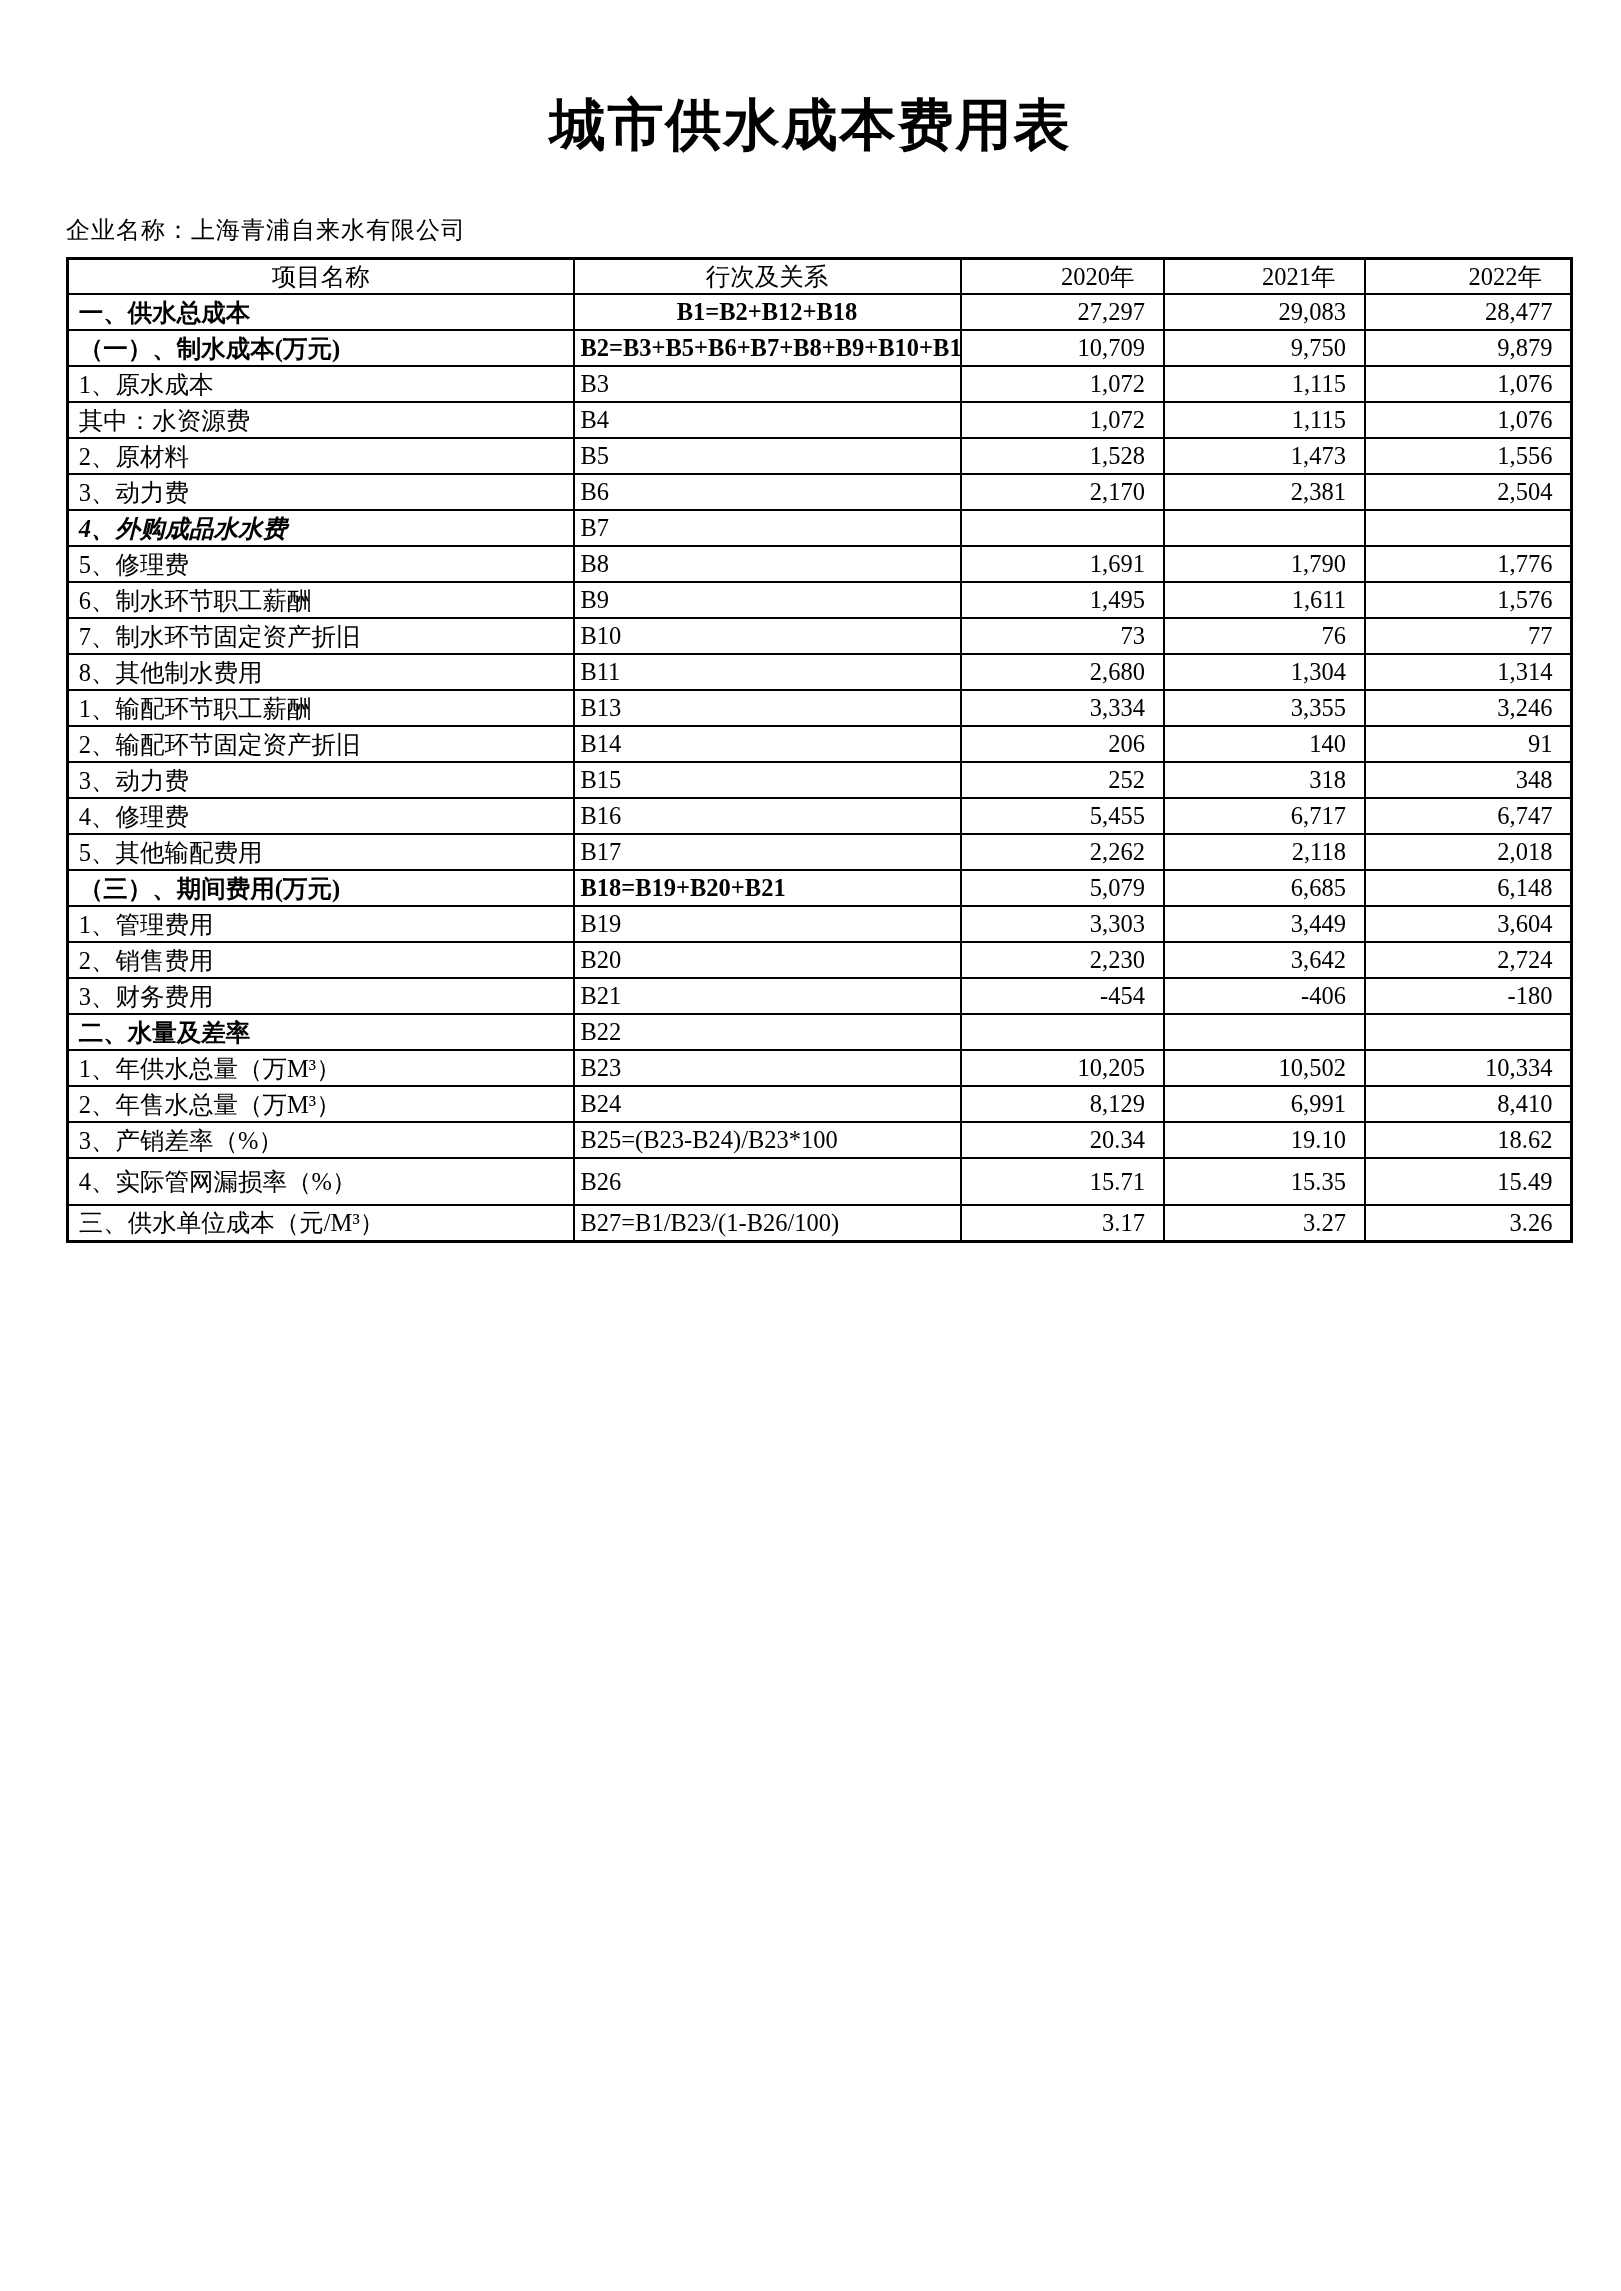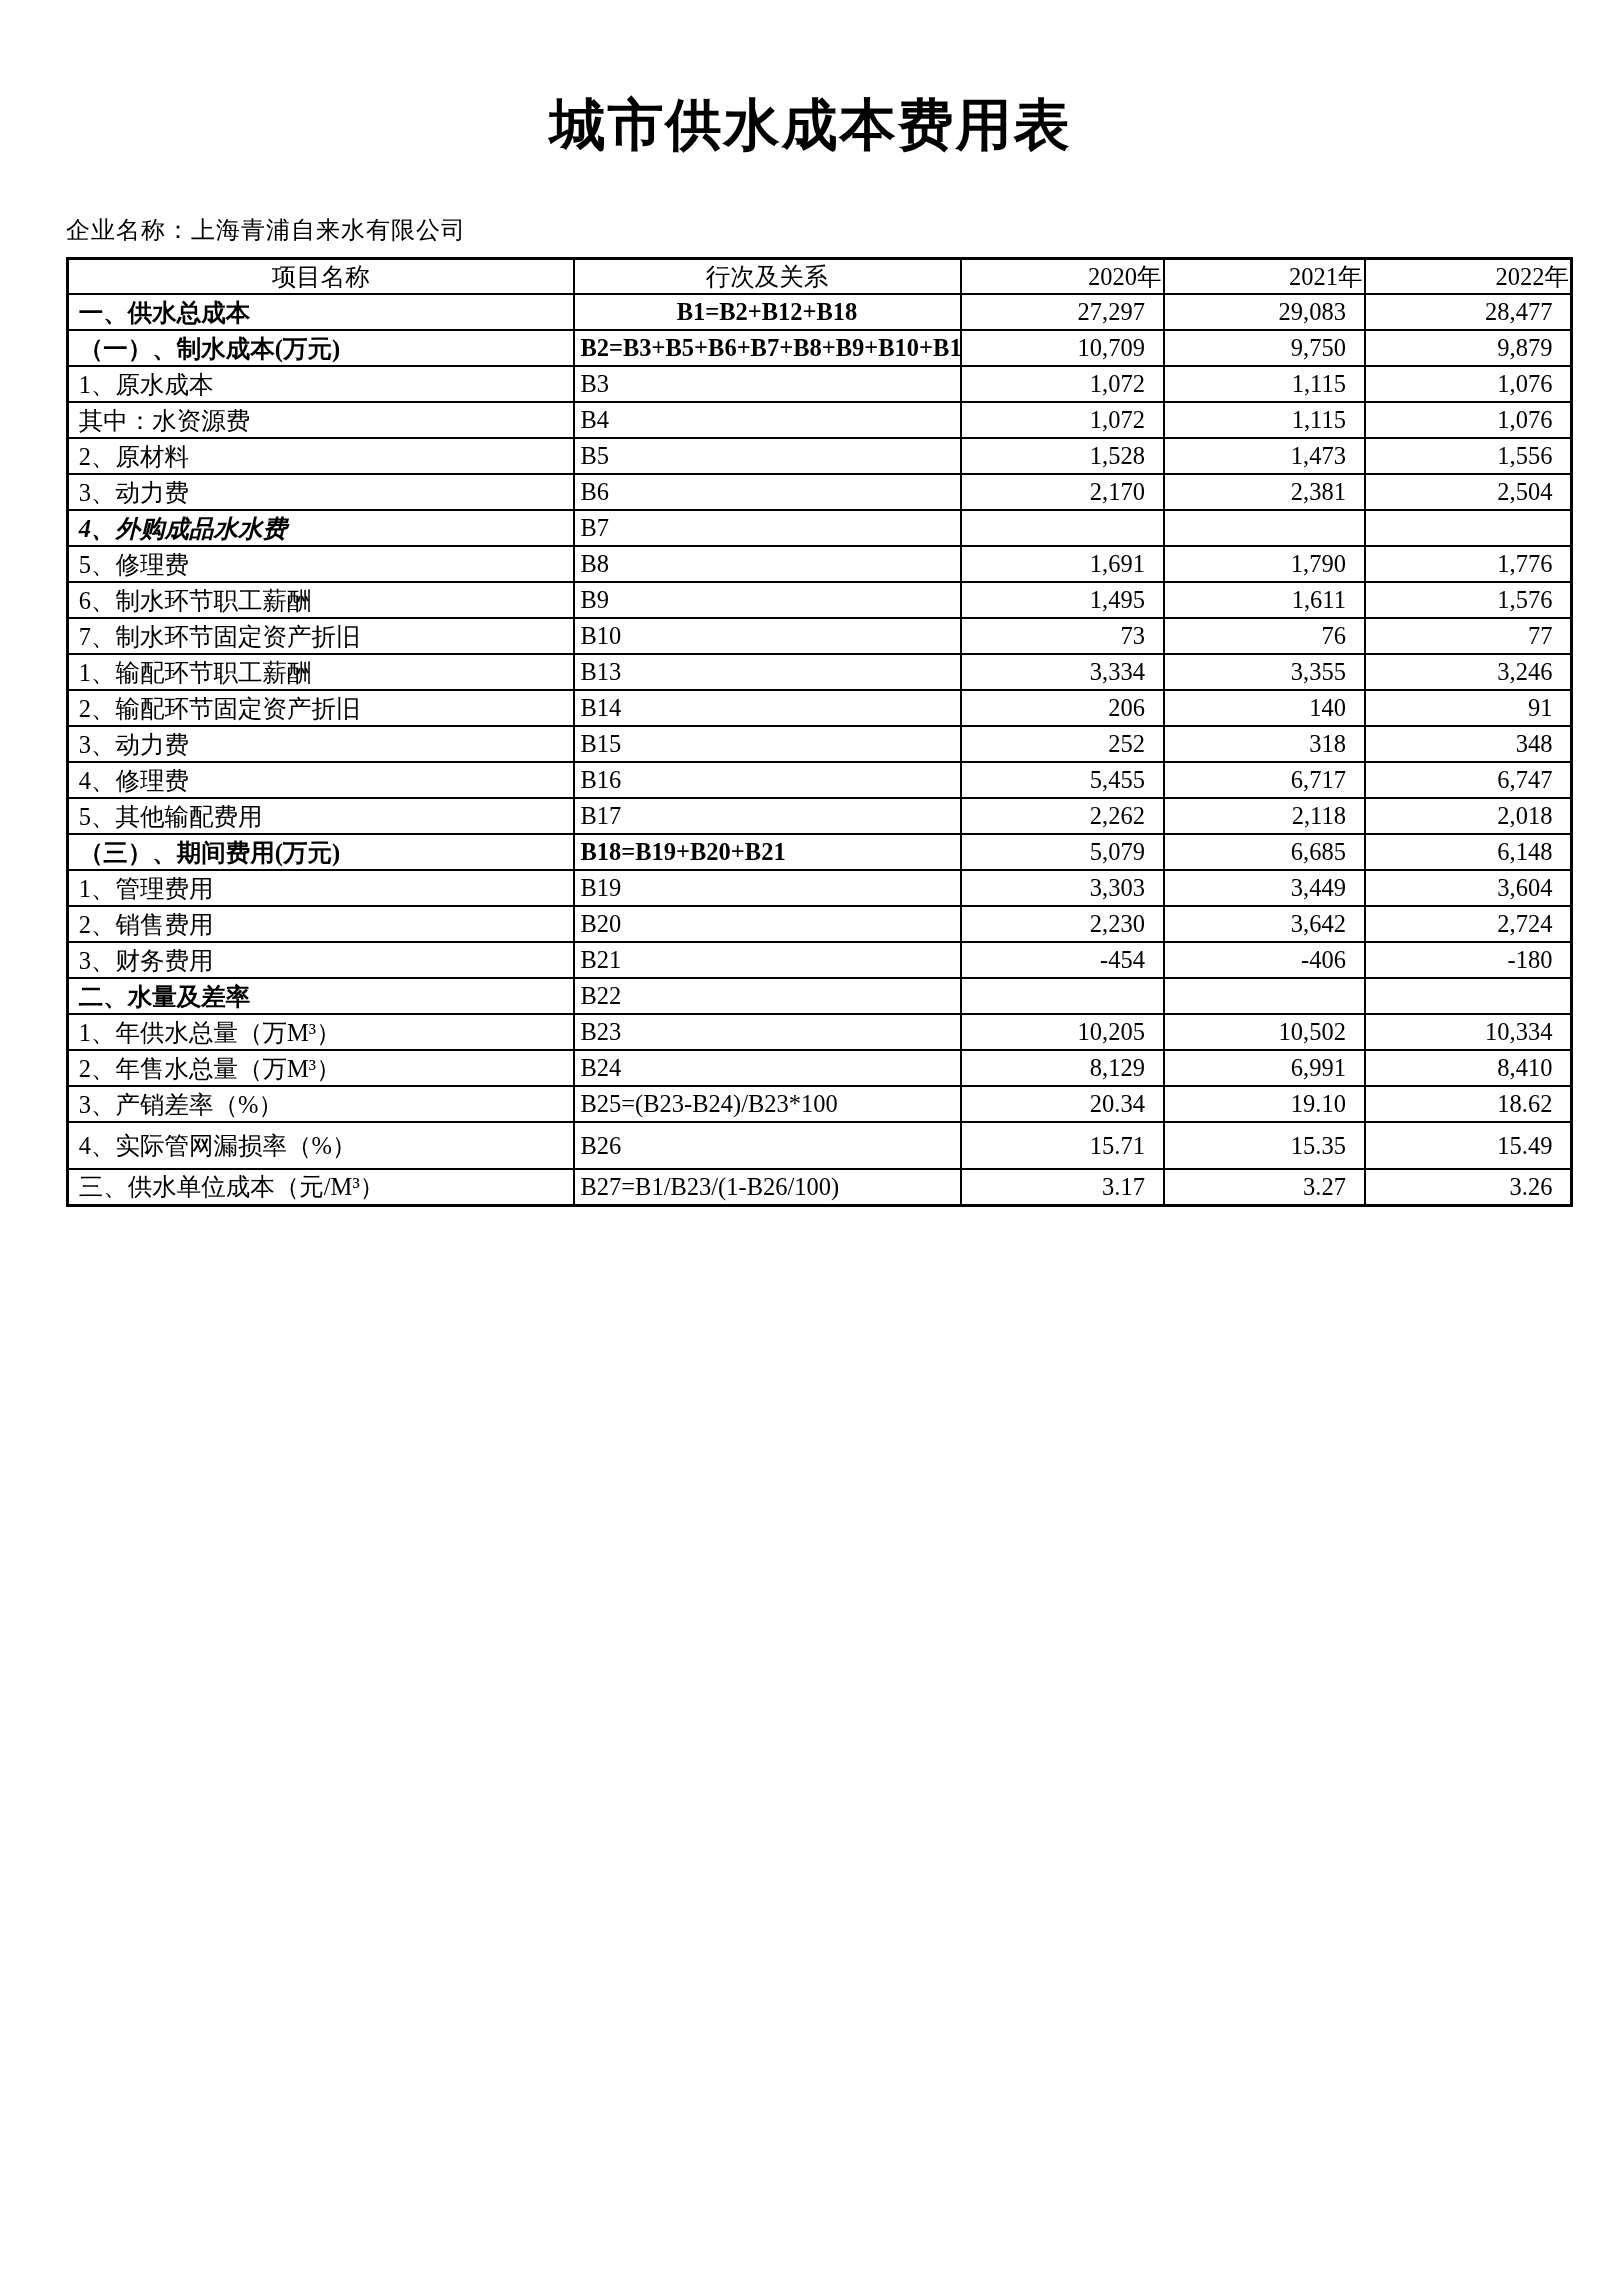--- a/index.html
+++ b/index.html
@@ -31,21 +31,21 @@
     vertical-align:middle;
     padding:0;
     overflow:hidden;
     white-space:nowrap;
   }
   .cost-table thead tr { height:34px; }
   .cost-table tbody tr { height:36px; }
   .cost-table tbody tr.tall { height:47px; }
   th { font-weight:normal; }
   th.h-center { text-align:center; }
-  th.h-right { text-align:right; padding-right:1px; }
+  th.h-right { text-align:right; padding-right:28px; }
   td.c-label { text-align:left; padding-left:9.8px; }
   td.c-formula { text-align:left; padding-left:5.9px; }
   td.c-val { text-align:right; padding-right:17.6px; }
   .b { font-weight:bold; }
   .i { font-style:italic;font-weight:bold; }
   .ctr { text-align:center !important; padding-left:0 !important; }
 </style>
 </head>
 <body>
 
@@ -134,20 +134,27 @@
     <td class="c-val">1,576</td>
   </tr>
       <tr>
     <td class="c-label">7、制水环节固定资产折旧</td>
     <td class="c-formula">B10</td>
     <td class="c-val">73</td>
     <td class="c-val">76</td>
     <td class="c-val">77</td>
   </tr>
       <tr>
+    <td class="c-label">8、其他制水费用</td>
+    <td class="c-formula">B11</td>
+    <td class="c-val">2,680</td>
+    <td class="c-val">1,304</td>
+    <td class="c-val">1,314</td>
+  </tr>
+      <tr>
     <td class="c-label">1、输配环节职工薪酬</td>
     <td class="c-formula">B13</td>
     <td class="c-val">3,334</td>
     <td class="c-val">3,355</td>
     <td class="c-val">3,246</td>
   </tr>
       <tr>
     <td class="c-label">2、输配环节固定资产折旧</td>
     <td class="c-formula">B14</td>
     <td class="c-val">206</td>

